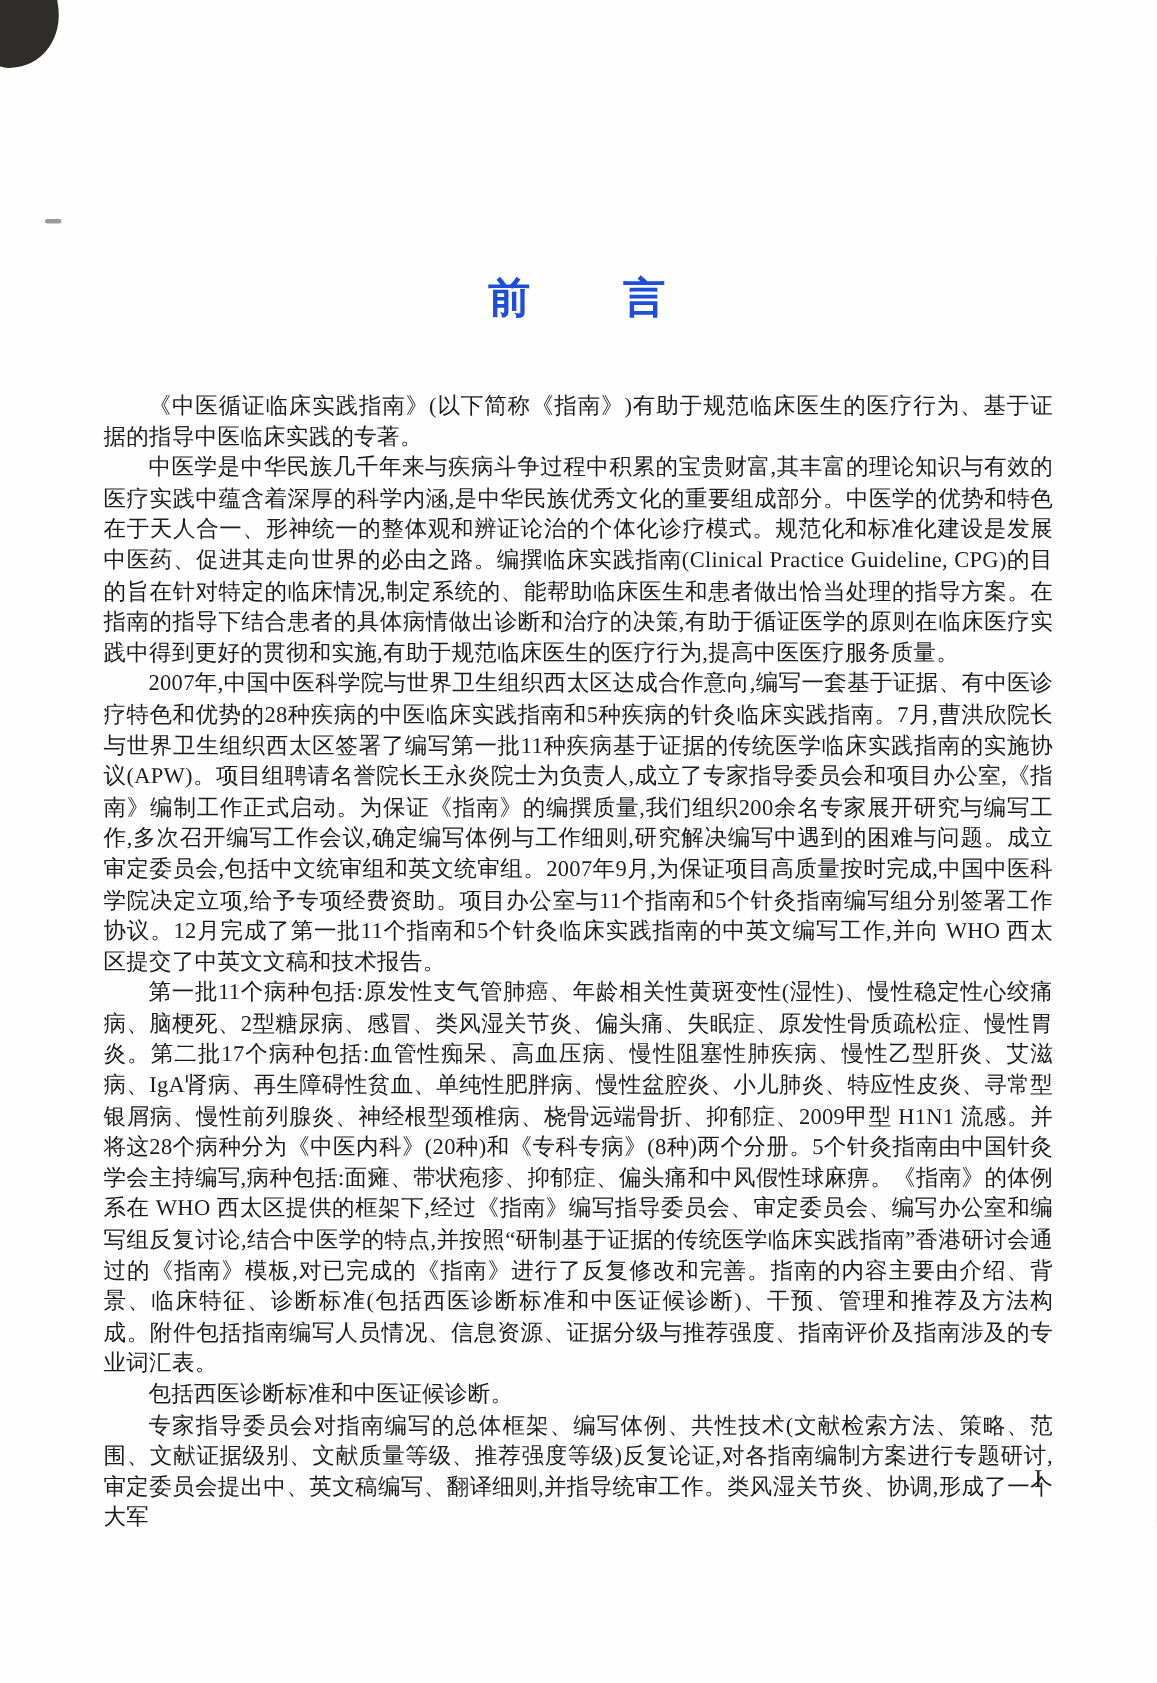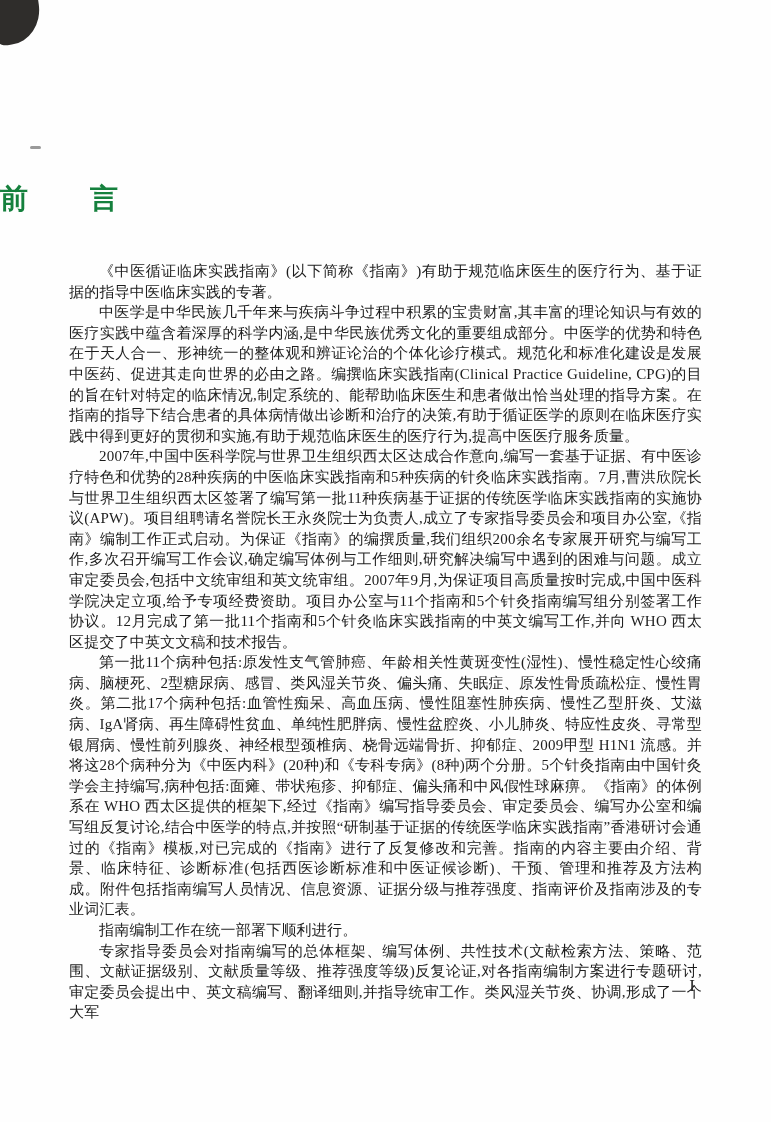--- a/index.html
+++ b/index.html
@@ -35,24 +35,25 @@
     height: 3px;
     background: #9a9a9a;
     border-radius: 2px;
   }
   .title {
     position: absolute;
     top: 180px;
     left: 0;
     right: 0;
     margin: 0;
+    text-align: center;
     font-size: 28px;
     font-weight: bold;
     letter-spacing: 2px;
-    color: #15803d;
+    color: #1d4ed8;
   }
   .body-text {
     position: absolute;
     top: 261px;
     left: 69px;
     width: 633px;
     font-size: 15px;
     line-height: 20.6px;
     text-align: justify;
     letter-spacing: 0.2px;
@@ -78,19 +79,19 @@
   <div class="corner-artifact"></div>
   <div class="edge-artifact"></div>
 
   <h1 class="title">前　　言</h1>
 
   <div class="body-text">
     <p>《中医循证临床实践指南》(以下简称《指南》)有助于规范临床医生的医疗行为、基于证据的指导中医临床实践的专著。</p>
     <p>中医学是中华民族几千年来与疾病斗争过程中积累的宝贵财富,其丰富的理论知识与有效的医疗实践中蕴含着深厚的科学内涵,是中华民族优秀文化的重要组成部分。中医学的优势和特色在于天人合一、形神统一的整体观和辨证论治的个体化诊疗模式。规范化和标准化建设是发展中医药、促进其走向世界的必由之路。编撰临床实践指南(Clinical Practice Guideline, CPG)的目的旨在针对特定的临床情况,制定系统的、能帮助临床医生和患者做出恰当处理的指导方案。在指南的指导下结合患者的具体病情做出诊断和治疗的决策,有助于循证医学的原则在临床医疗实践中得到更好的贯彻和实施,有助于规范临床医生的医疗行为,提高中医医疗服务质量。</p>
     <p>2007年,中国中医科学院与世界卫生组织西太区达成合作意向,编写一套基于证据、有中医诊疗特色和优势的28种疾病的中医临床实践指南和5种疾病的针灸临床实践指南。7月,曹洪欣院长与世界卫生组织西太区签署了编写第一批11种疾病基于证据的传统医学临床实践指南的实施协议(APW)。项目组聘请名誉院长王永炎院士为负责人,成立了专家指导委员会和项目办公室,《指南》编制工作正式启动。为保证《指南》的编撰质量,我们组织200余名专家展开研究与编写工作,多次召开编写工作会议,确定编写体例与工作细则,研究解决编写中遇到的困难与问题。成立审定委员会,包括中文统审组和英文统审组。2007年9月,为保证项目高质量按时完成,中国中医科学院决定立项,给予专项经费资助。项目办公室与11个指南和5个针灸指南编写组分别签署工作协议。12月完成了第一批11个指南和5个针灸临床实践指南的中英文编写工作,并向 WHO 西太区提交了中英文文稿和技术报告。</p>
     <p>第一批11个病种包括:原发性支气管肺癌、年龄相关性黄斑变性(湿性)、慢性稳定性心绞痛病、脑梗死、2型糖尿病、感冒、类风湿关节炎、偏头痛、失眠症、原发性骨质疏松症、慢性胃炎。第二批17个病种包括:血管性痴呆、高血压病、慢性阻塞性肺疾病、慢性乙型肝炎、艾滋病、IgA肾病、再生障碍性贫血、单纯性肥胖病、慢性盆腔炎、小儿肺炎、特应性皮炎、寻常型银屑病、慢性前列腺炎、神经根型颈椎病、桡骨远端骨折、抑郁症、2009甲型 H1N1 流感。并将这28个病种分为《中医内科》(20种)和《专科专病》(8种)两个分册。5个针灸指南由中国针灸学会主持编写,病种包括:面瘫、带状疱疹、抑郁症、偏头痛和中风假性球麻痹。《指南》的体例系在 WHO 西太区提供的框架下,经过《指南》编写指导委员会、审定委员会、编写办公室和编写组反复讨论,结合中医学的特点,并按照“研制基于证据的传统医学临床实践指南”香港研讨会通过的《指南》模板,对已完成的《指南》进行了反复修改和完善。指南的内容主要由介绍、背景、临床特征、诊断标准(包括西医诊断标准和中医证候诊断)、干预、管理和推荐及方法构成。附件包括指南编写人员情况、信息资源、证据分级与推荐强度、指南评价及指南涉及的专业词汇表。</p>
-    <p>指南编制工作在统一部署下顺利进行。</p>
+    <p>包括西医诊断标准和中医证候诊断。</p>
     <p>专家指导委员会对指南编写的总体框架、编写体例、共性技术(文献检索方法、策略、范围、文献证据级别、文献质量等级、推荐强度等级)反复论证,对各指南编制方案进行专题研讨,审定委员会提出中、英文稿编写、翻译细则,并指导统审工作。类风湿关节炎、协调,形成了一个大军</p>
   </div>
 
   <div class="page-number">I</div>
 
 </div>
 
 </body></html>

